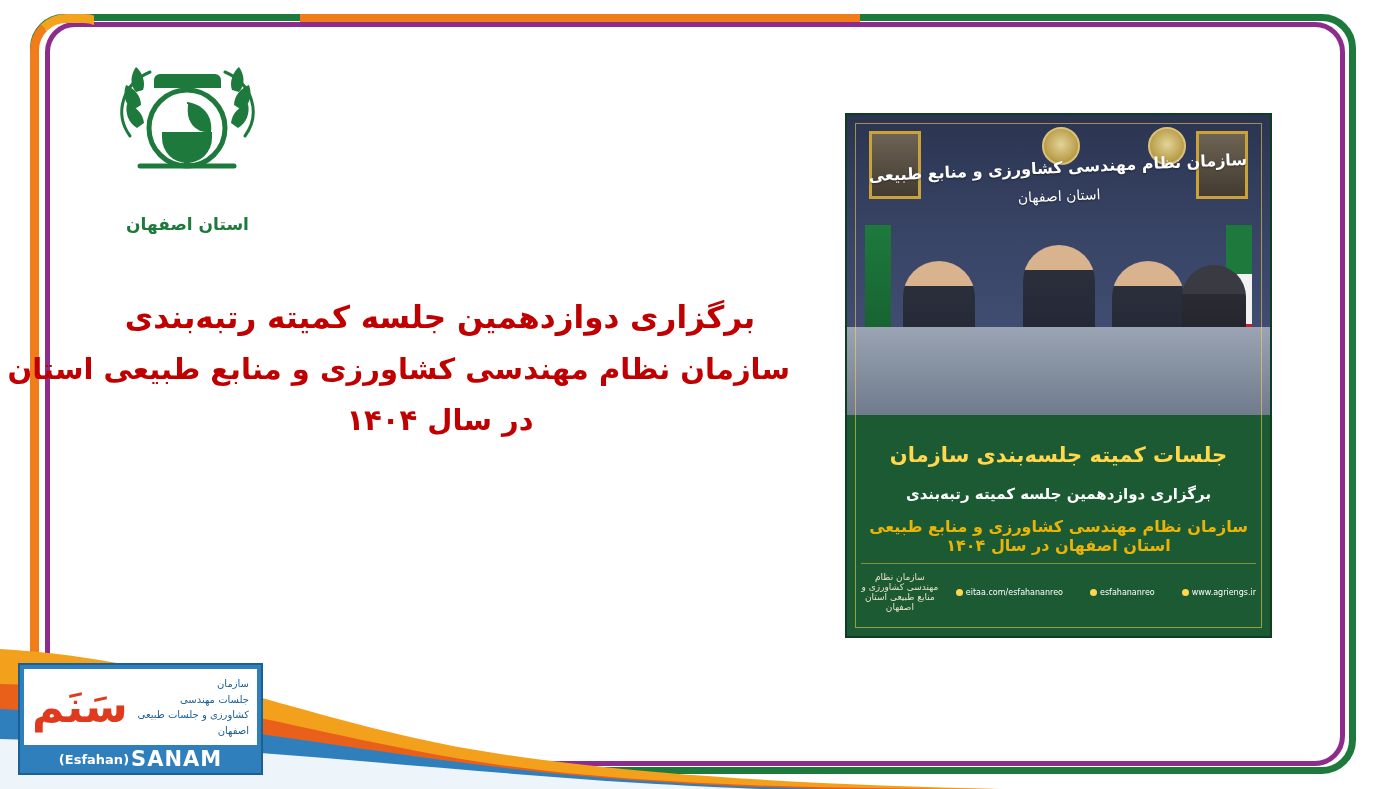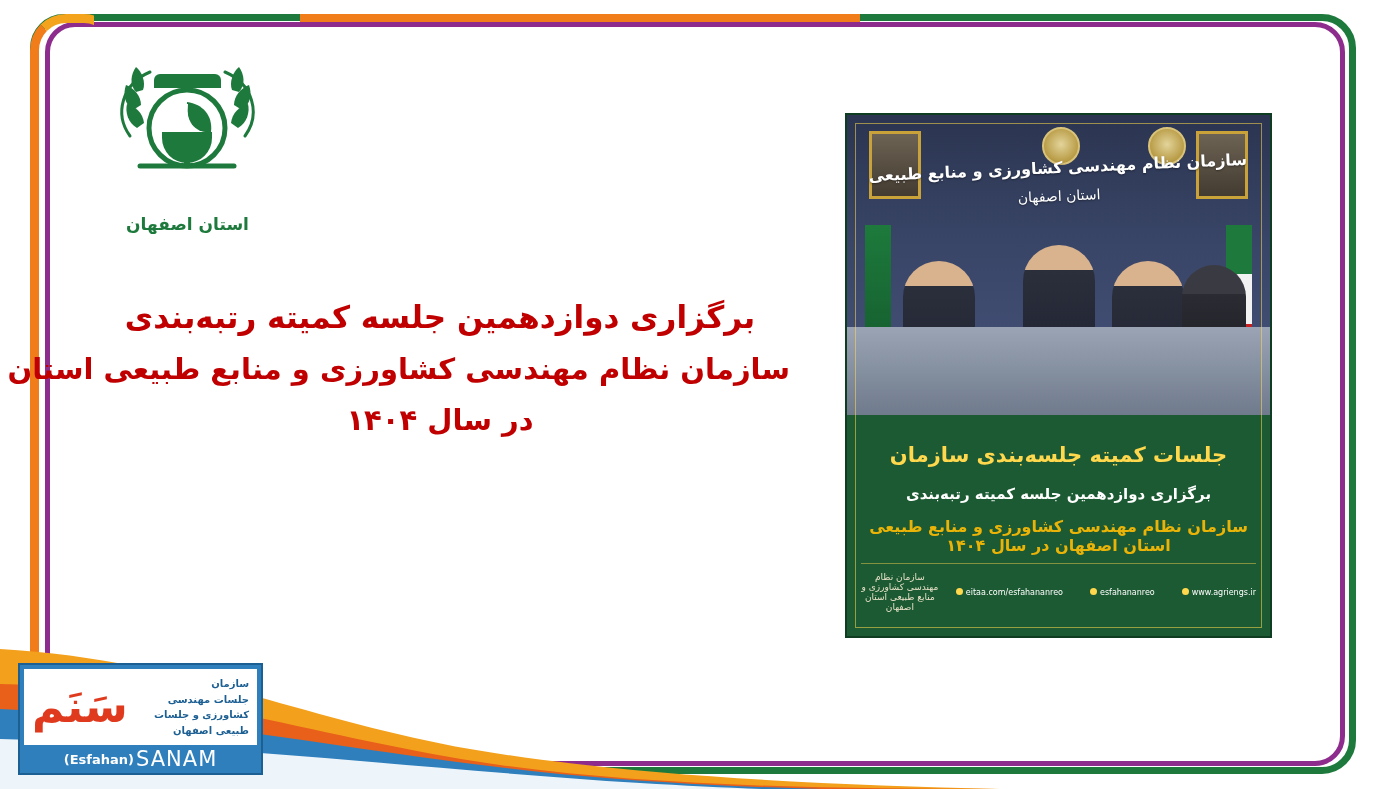--- a/index.html
+++ b/index.html
@@ -289,20 +289,21 @@
   .poster-links {
     display: flex;
     gap: 10px;
     align-items: center;
     direction: ltr;
   }
   .poster-links .lnk {
     color: #ffffff;
     font-size: 8px;
     display: flex;
+    align-items: center;
     gap: 3px;
     padding-left: 17px;
   }
   .dot-ic {
     display: inline-block;
     width: 7px;
     height: 7px;
     border-radius: 50%;
     background: #ffd84d;
   }
@@ -343,34 +344,34 @@
     font-size: 44px;
     font-weight: bold;
     color: #e03a1e;
     line-height: 1;
     direction: rtl;
   }
   .sanam-fa {
     direction: rtl;
     color: #1c5f93;
     font-size: 10px;
-    font-weight: bold;
+    font-weight: normal;
     line-height: 1.55;
   }
   .sanam-bottom {
     height: 28px;
     display: flex;
     align-items: center;
     justify-content: center;
     gap: 2px;
     color: #ffffff;
   }
   .sanam-en {
     font-size: 21px;
-    font-weight: normal;
+    font-weight: bold;
     letter-spacing: 1px;
   }
   .sanam-en-sub {
     font-size: 13px;
     font-weight: bold;
   }
 </style>
 </head>
 <body>
 

